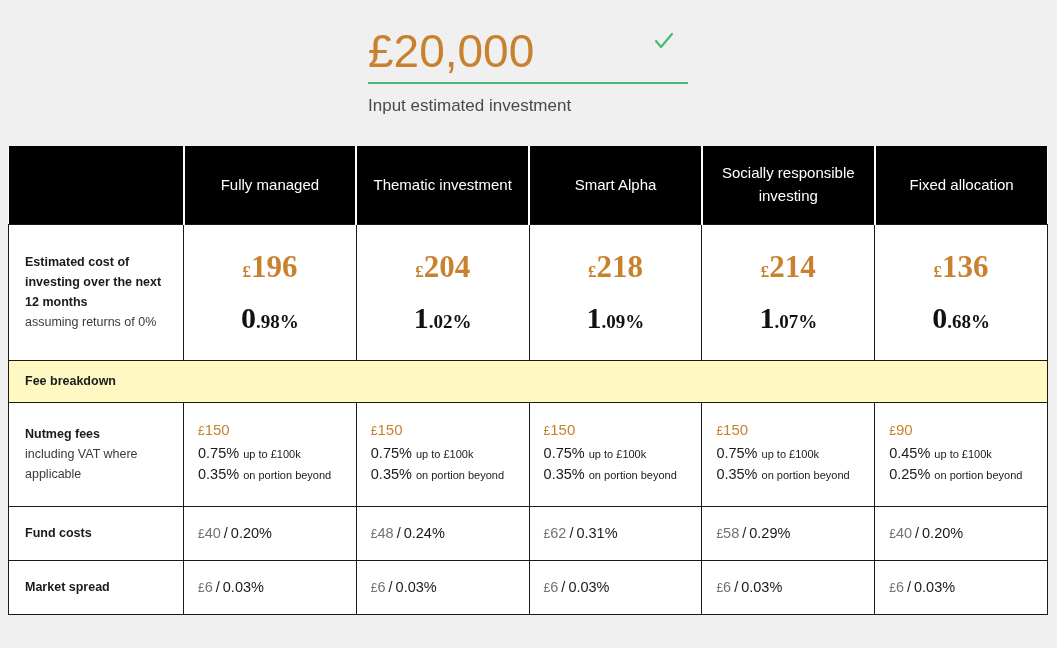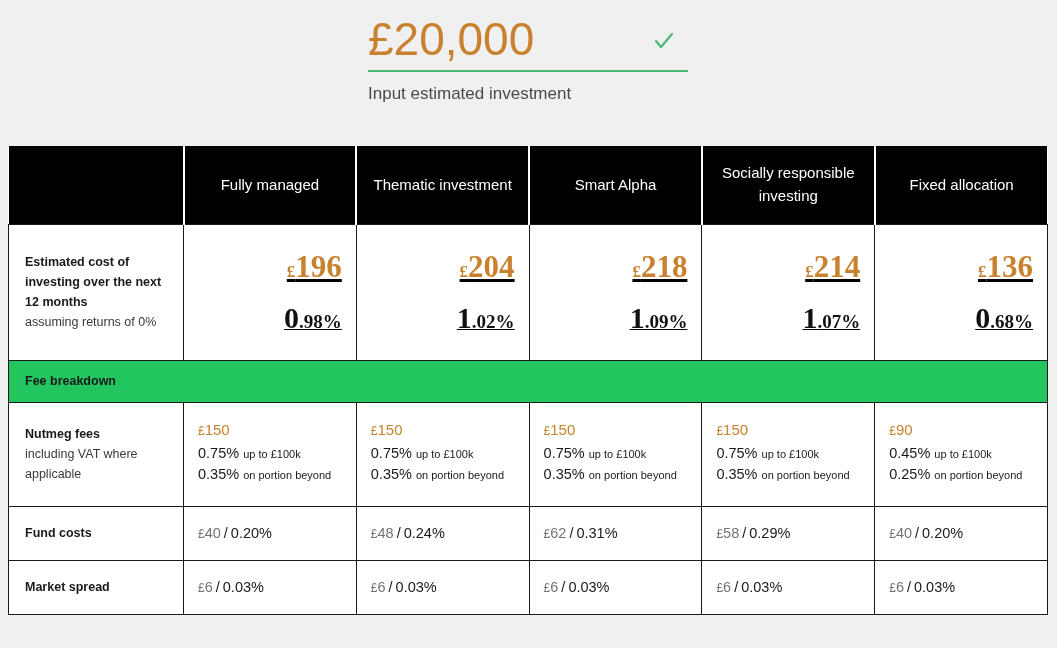--- a/index.html
+++ b/index.html
@@ -21,20 +21,21 @@
   }
   .input-wrap {
     position: relative;
     margin-left: 368px;
     width: 320px;
   }
   .amount-row {
     display: flex;
     align-items: center;
     height: 62px;
+    margin-top: 12px;
   }
   .amount {
     font-family: "Liberation Sans", sans-serif;
     font-size: 46px;
     font-weight: 300;
     color: #c8822f;
     letter-spacing: 0px;
     line-height: 62px;
     white-space: nowrap;
   }
@@ -98,41 +99,41 @@
   
   tr.cost-row td { height: 136px; }
   .row-label {
     font-size: 12.5px;
     color: #1a1a1a;
     line-height: 1.62;
   }
   .row-label .strong { font-weight: bold; }
   .row-label .sub { font-weight: 400; color: #3a3a3a; }
 
-  td.cost-cell { text-align: right; text-decoration: underline; }
+  td.cost-cell { text-align: center; }
   .cost-money {
     font-family: "Liberation Serif", serif;
     font-size: 31px;
     font-weight: bold;
     color: #c8822f;
     line-height: 1.1;
   }
   .cost-money .cur { font-size: 17px; }
   .cost-pct {
     font-family: "Liberation Serif", serif;
     color: #111111;
     margin-top: 16px;
     line-height: 1.1;
   }
   .cost-pct .big { font-size: 30px; font-weight: bold; }
   .cost-pct .small { font-size: 19px; font-weight: bold; }
 
   
   tr.band td {
-    background: #22c55e;
+    background: #fef9c3;
     height: 42px;
     font-size: 12.5px;
     font-weight: bold;
     color: #1a1a1a;
     padding: 12px 16px;
     border-left: 1px solid #1a1a1a;
     border-right: 1px solid #1a1a1a;
     border-top: 1px solid #1a1a1a;
     border-bottom: 1px solid #1a1a1a;
   }

